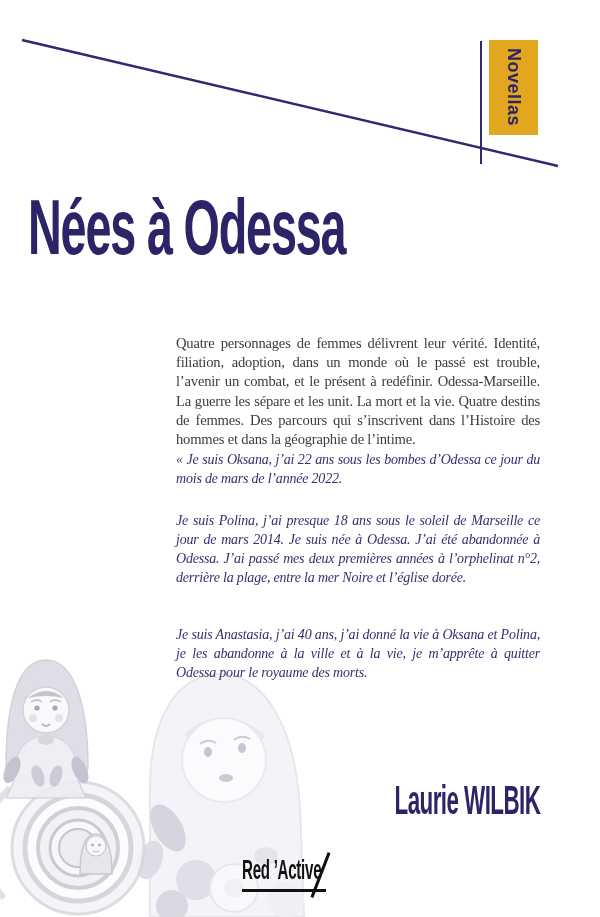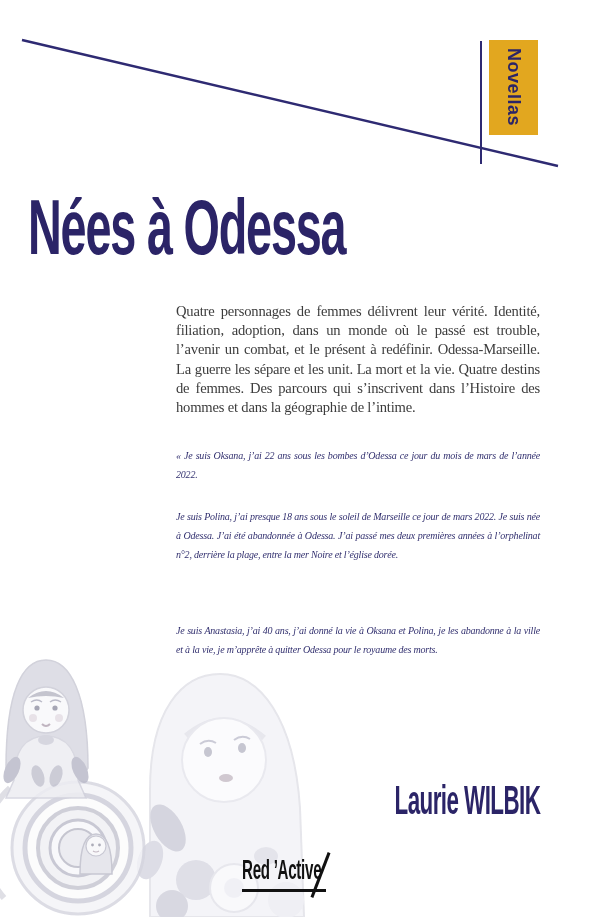--- a/index.html
+++ b/index.html
@@ -23,25 +23,25 @@
   
   .title{
     position:absolute;left:28px;top:188px;white-space:nowrap;
     font-family:"Liberation Sans", sans-serif;font-weight:bold;
     font-size:78px;line-height:1;color:#2b2467;letter-spacing:-2px;
     transform:scaleX(0.60);transform-origin:left top;
   }
   
   .col{position:absolute;left:176px;width:364px;z-index:2;}
   .blurb{
-    top:260px;font-size:14.6px;line-height:19.2px;color:#3c3c3c;
+    top:292px;font-size:14.6px;line-height:19.2px;color:#3c3c3c;
     text-align:justify;letter-spacing:-0.2px;margin-top:42px;
   }
   .quote{
-    font-style:italic;color:#32306f;font-size:10px;line-height:19px;
+    font-style:italic;color:#32306f;font-size:14px;line-height:19px;
     text-align:justify;letter-spacing:-0.2px;
   }
   .q1{top:436px;} .q2{top:497px;} .q3{top:611px;} .q4{top:694px;}
   
   .author{
     position:absolute;right:60px;top:780px;white-space:nowrap;z-index:2;
     font-family:"Liberation Sans", sans-serif;font-weight:bold;
     font-size:40px;line-height:1;color:#2b2467;letter-spacing:-1px;
     transform:scaleX(0.56);transform-origin:right top;
   }
@@ -133,21 +133,21 @@
 
   <div class="banner">
     <span>Novellas</span>
   </div>
 
   <div class="title">Nées à Odessa</div>
 
   <p class="col blurb">Quatre personnages de femmes délivrent leur vérité. Identité, filiation, adoption, dans un monde où le passé est trouble, l’avenir un combat, et le présent à redéfinir. Odessa-Marseille. La guerre les sépare et les unit. La mort et la vie. Quatre destins de femmes. Des parcours qui s’inscrivent dans l’Histoire des hommes et dans la géographie de l’intime.</p>
 
   <p class="col quote q1">« Je suis Oksana, j’ai 22 ans sous les bombes d’Odessa ce jour du mois de mars de l’année 2022.</p>
-  <p class="col quote q2">Je suis Polina, j’ai presque 18 ans sous le soleil de Marseille ce jour de mars 2022. Je suis née à Odessa. J’ai été abandonnée à Odessa. J’ai passé mes deux premières années à l’orphelinat n°2, derrière la plage, entre la mer Noire et l’église dorée.</p>
+  <p class="col quote q2">Je suis Polina, j’ai presque 18 ans sous le soleil de Marseille ce jour de mars 2014. Je suis née à Odessa. J’ai été abandonnée à Odessa. J’ai passé mes deux premières années à l’orphelinat n°2, derrière la plage, entre la mer Noire et l’église dorée.</p>
   <p class="col quote q3">Je suis Anastasia, j’ai 40 ans, j’ai donné la vie à Oksana et Polina, je les abandonne à la ville et à la vie, je m’apprête à quitter Odessa pour le royaume des morts.</p>
 
   <div class="author">Laurie WILBIK</div>
 
   <div class="publisher">
     <span class="pub-text">Red ’Active</span>
     <span class="pub-underline"></span>
     <span class="pub-slash"></span>
   </div>
 

